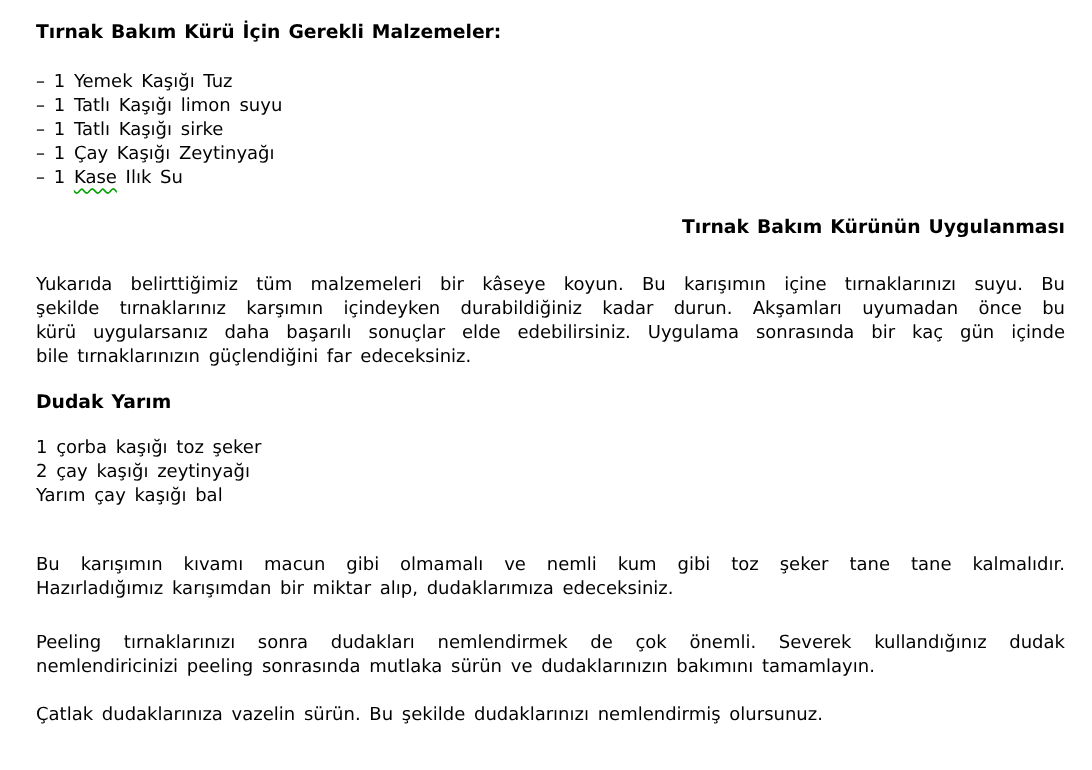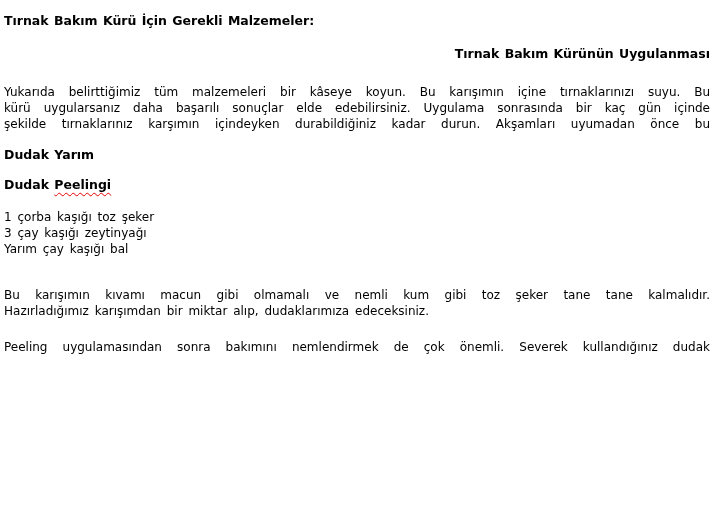--- a/index.html
+++ b/index.html
@@ -1,21 +1,21 @@
 <!DOCTYPE html>
 <html lang="tr"><head>
 <meta charset="utf-8">
 <style>
   html, body { margin: 0; padding: 0; background: #ffffff; }
   .page {
     position: relative;
     width: 728px;
     height: 513px;
     box-sizing: border-box;
-    padding: 13px 18px 0 4px;
+    padding: 13px 18px 0 24px;
     overflow: hidden;
     background: #ffffff;
     color: #000000;
     font-family: "DejaVu Sans", "Liberation Sans", sans-serif;
     font-size: 12px;
     line-height: 16px;
   }
   .heading {
     font-weight: bold;
     font-size: 12.5px;
@@ -61,42 +61,51 @@
     text-underline-offset: 3px;
   }
 </style>
 </head>
 <body>
 
 <div class="page">
 
   <div class="heading h-materials">Tırnak Bakım Kürü İçin Gerekli Malzemeler:</div>
 
+  <div class="list list-materials">
+    <div class="list-item">– 1 Yemek Kaşığı Tuz</div>
+    <div class="list-item">– 1 Tatlı Kaşığı limon suyu</div>
+    <div class="list-item">– 1 Tatlı Kaşığı sirke</div>
+    <div class="list-item">– 1 Çay Kaşığı Zeytinyağı</div>
+    <div class="list-item"><span>– 1 </span><span class="sq-green">Kase</span><span> Ilık Su</span></div>
+  </div>
 
   <div class="heading h-application">Tırnak Bakım Kürünün Uygulanması</div>
 
   <div class="para p-application">
     <div class="jline">Yukarıda belirttiğimiz tüm malzemeleri bir kâseye koyun. Bu karışımın içine tırnaklarınızı suyu. Bu</div>
+    <div class="jline">şekilde tırnaklarınız karşımın içindeyken durabildiğiniz kadar durun. Akşamları uyumadan önce bu</div>
     <div class="jline">kürü uygularsanız daha başarılı sonuçlar elde edebilirsiniz. Uygulama sonrasında bir kaç gün içinde</div>
-    <div class="jline">şekilde tırnaklarınız karşımın içindeyken durabildiğiniz kadar durun. Akşamları uyumadan önce bu</div>
+    <div class="jlast">bile tırnaklarınızın güçlendiğini far edeceksiniz.</div>
   </div>
 
   <div class="heading h-lip-care">Dudak Yarım</div>
 
-  <div class="heading h-lip-peeling"><span>Dudak </span><span class="sq-red">Peelingi</span></div>
 
   <div class="list list-peeling">
     <div class="list-item">1 çorba kaşığı toz şeker</div>
-    <div class="list-item">3 çay kaşığı zeytinyağı</div>
+    <div class="list-item">2 çay kaşığı zeytinyağı</div>
     <div class="list-item">Yarım çay kaşığı bal</div>
   </div>
 
   <div class="para p-consistency">
     <div class="jline">Bu karışımın kıvamı macun gibi olmamalı ve nemli kum gibi toz şeker tane tane kalmalıdır.</div>
     <div class="jlast">Hazırladığımız karışımdan bir miktar alıp, dudaklarımıza edeceksiniz.</div>
   </div>
 
   <div class="para p-moisturize">
-    <div class="jline">Peeling uygulamasından sonra bakımını nemlendirmek de çok önemli. Severek kullandığınız dudak</div>
+    <div class="jline">Peeling tırnaklarınızı sonra dudakları nemlendirmek de çok önemli. Severek kullandığınız dudak</div>
+    <div class="jlast">nemlendiricinizi peeling sonrasında mutlaka sürün ve dudaklarınızın bakımını tamamlayın.</div>
   </div>
 
+  <div class="para p-vaseline jlast">Çatlak dudaklarınıza vazelin sürün. Bu şekilde dudaklarınızı nemlendirmiş olursunuz.</div>
 
 </div>
 
 </body></html>

